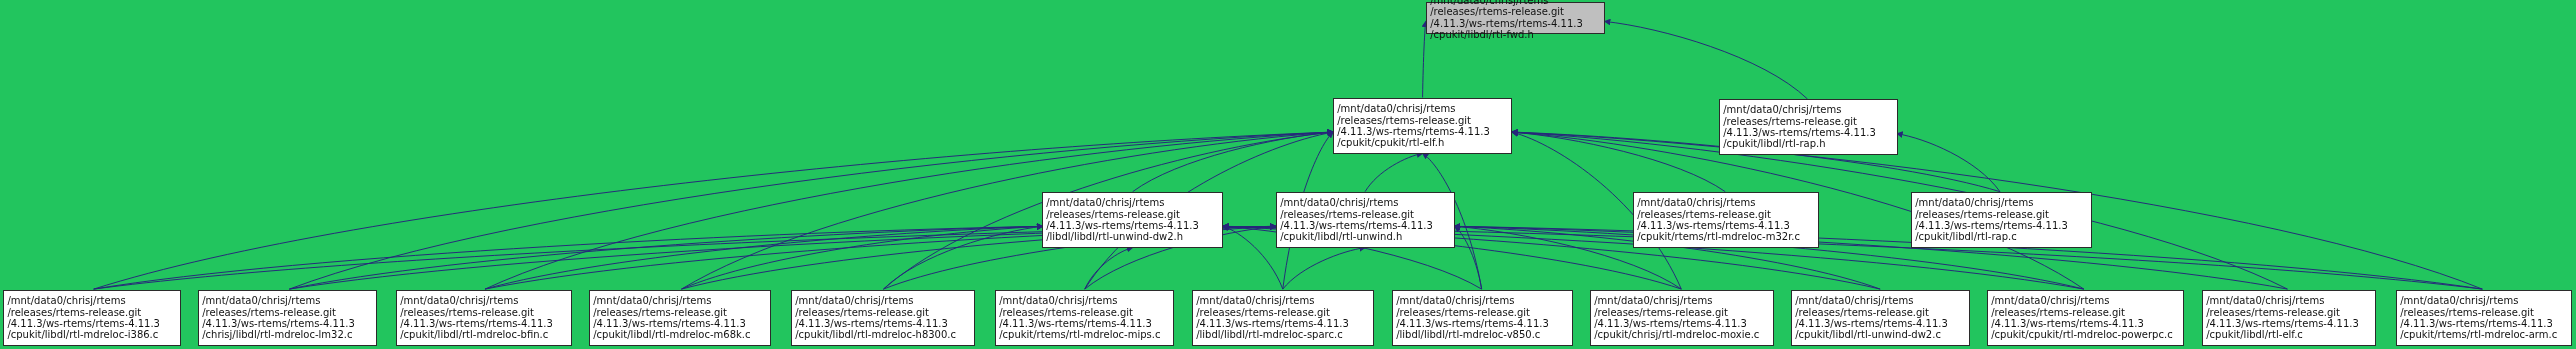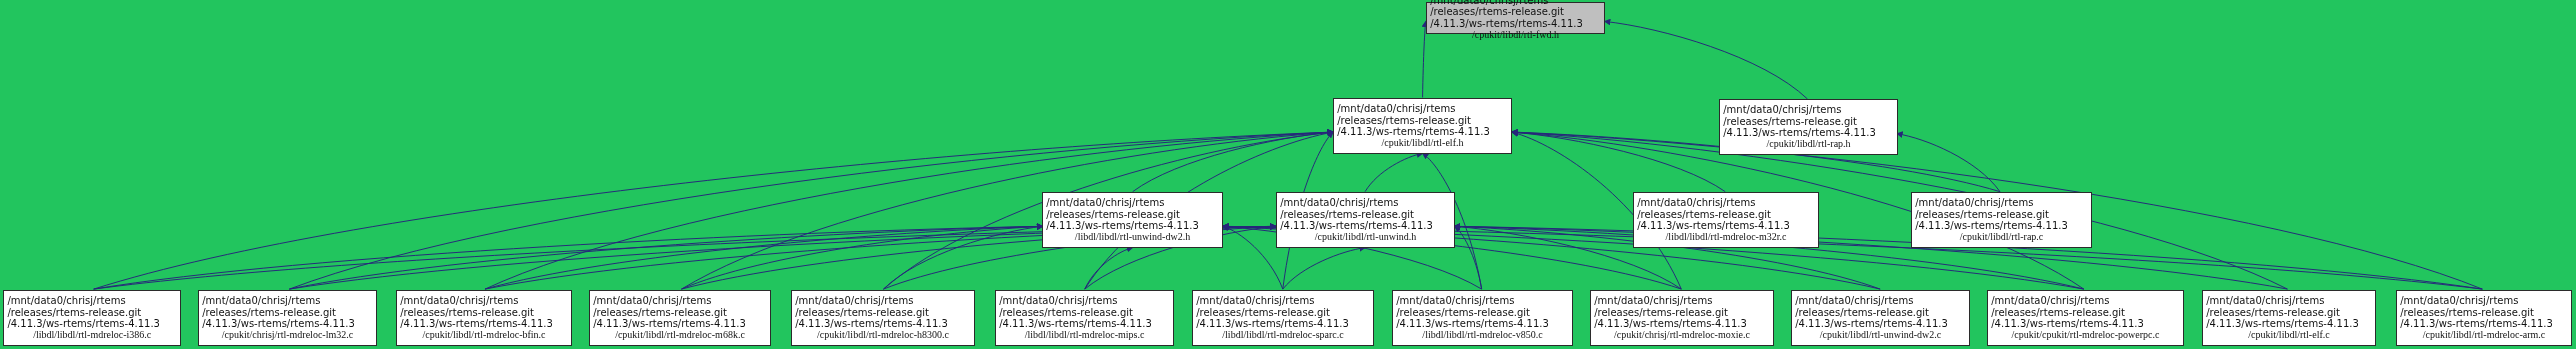--- a/index.html
+++ b/index.html
@@ -42,22 +42,21 @@
   .node.root {
     background: #bfbfbf;
     border-color: #2b2b2b;
   }
   .node .ln {
     display: block;
     width: 100%;
     text-align: left;
   }
   .node .ln.last {
-    text-align: center;
-    font-family: Liberation Serif, serif;
+    text-align: left;
   }
 </style>
 </head>
 <body>
 
 <div id="graph">
   <svg id="edges" viewBox="0 0 3221 437" width="2576" height="349">
       <defs>
         <marker id="ah" markerWidth="7" markerHeight="7" refX="6" refY="3.5" orient="auto" markerUnits="strokeWidth">
           <path d="M0,0 L7,3.5 L0,7 z" fill="#26267a"></path>
@@ -112,21 +111,21 @@
       <div class="node root" style="left: 1426px; top: 1.6px; width: 179px; height: 32px;">
         <span class="ln">/mnt/data0/chrisj/rtems</span>
         <span class="ln">/releases/rtems-release.git</span>
         <span class="ln">/4.11.3/ws-rtems/rtems-4.11.3</span>
         <span class="ln last">/cpukit/libdl/rtl-fwd.h</span>
       </div>
       <div class="node" style="left: 1333px; top: 98px; width: 179px; height: 56px;">
         <span class="ln">/mnt/data0/chrisj/rtems</span>
         <span class="ln">/releases/rtems-release.git</span>
         <span class="ln">/4.11.3/ws-rtems/rtems-4.11.3</span>
-        <span class="ln last">/cpukit/libdl/rtl-elf.h</span>
+        <span class="ln last">/cpukit/cpukit/rtl-elf.h</span>
       </div>
       <div class="node" style="left: 1719px; top: 99px; width: 179px; height: 56px;">
         <span class="ln">/mnt/data0/chrisj/rtems</span>
         <span class="ln">/releases/rtems-release.git</span>
         <span class="ln">/4.11.3/ws-rtems/rtems-4.11.3</span>
         <span class="ln last">/cpukit/libdl/rtl-rap.h</span>
       </div>
       <div class="node" style="left: 1042px; top: 192px; width: 181px; height: 56px;">
         <span class="ln">/mnt/data0/chrisj/rtems</span>
         <span class="ln">/releases/rtems-release.git</span>
@@ -136,39 +135,39 @@
       <div class="node" style="left: 1276px; top: 192px; width: 179px; height: 56px;">
         <span class="ln">/mnt/data0/chrisj/rtems</span>
         <span class="ln">/releases/rtems-release.git</span>
         <span class="ln">/4.11.3/ws-rtems/rtems-4.11.3</span>
         <span class="ln last">/cpukit/libdl/rtl-unwind.h</span>
       </div>
       <div class="node" style="left: 1633px; top: 192px; width: 186px; height: 56px;">
         <span class="ln">/mnt/data0/chrisj/rtems</span>
         <span class="ln">/releases/rtems-release.git</span>
         <span class="ln">/4.11.3/ws-rtems/rtems-4.11.3</span>
-        <span class="ln last">/libdl/libdl/rtl-mdreloc-m32r.c</span>
+        <span class="ln last">/cpukit/rtems/rtl-mdreloc-m32r.c</span>
       </div>
       <div class="node" style="left: 1911px; top: 192px; width: 181px; height: 56px;">
         <span class="ln">/mnt/data0/chrisj/rtems</span>
         <span class="ln">/releases/rtems-release.git</span>
         <span class="ln">/4.11.3/ws-rtems/rtems-4.11.3</span>
         <span class="ln last">/cpukit/libdl/rtl-rap.c</span>
       </div>
       <div class="node" style="left: 3.2px; top: 290px; width: 178px; height: 56px;">
         <span class="ln">/mnt/data0/chrisj/rtems</span>
         <span class="ln">/releases/rtems-release.git</span>
         <span class="ln">/4.11.3/ws-rtems/rtems-4.11.3</span>
-        <span class="ln last">/libdl/libdl/rtl-mdreloc-i386.c</span>
+        <span class="ln last">/cpukit/libdl/rtl-mdreloc-i386.c</span>
       </div>
       <div class="node" style="left: 198px; top: 290px; width: 179px; height: 56px;">
         <span class="ln">/mnt/data0/chrisj/rtems</span>
         <span class="ln">/releases/rtems-release.git</span>
         <span class="ln">/4.11.3/ws-rtems/rtems-4.11.3</span>
-        <span class="ln last">/cpukit/chrisj/rtl-mdreloc-lm32.c</span>
+        <span class="ln last">/chrisj/libdl/rtl-mdreloc-lm32.c</span>
       </div>
       <div class="node" style="left: 396px; top: 290px; width: 176px; height: 56px;">
         <span class="ln">/mnt/data0/chrisj/rtems</span>
         <span class="ln">/releases/rtems-release.git</span>
         <span class="ln">/4.11.3/ws-rtems/rtems-4.11.3</span>
         <span class="ln last">/cpukit/libdl/rtl-mdreloc-bfin.c</span>
       </div>
       <div class="node" style="left: 589px; top: 290px; width: 182px; height: 56px;">
         <span class="ln">/mnt/data0/chrisj/rtems</span>
         <span class="ln">/releases/rtems-release.git</span>
@@ -178,21 +177,21 @@
       <div class="node" style="left: 791px; top: 290px; width: 184px; height: 56px;">
         <span class="ln">/mnt/data0/chrisj/rtems</span>
         <span class="ln">/releases/rtems-release.git</span>
         <span class="ln">/4.11.3/ws-rtems/rtems-4.11.3</span>
         <span class="ln last">/cpukit/libdl/rtl-mdreloc-h8300.c</span>
       </div>
       <div class="node" style="left: 995px; top: 290px; width: 179px; height: 56px;">
         <span class="ln">/mnt/data0/chrisj/rtems</span>
         <span class="ln">/releases/rtems-release.git</span>
         <span class="ln">/4.11.3/ws-rtems/rtems-4.11.3</span>
-        <span class="ln last">/libdl/libdl/rtl-mdreloc-mips.c</span>
+        <span class="ln last">/cpukit/rtems/rtl-mdreloc-mips.c</span>
       </div>
       <div class="node" style="left: 1192px; top: 290px; width: 182px; height: 56px;">
         <span class="ln">/mnt/data0/chrisj/rtems</span>
         <span class="ln">/releases/rtems-release.git</span>
         <span class="ln">/4.11.3/ws-rtems/rtems-4.11.3</span>
         <span class="ln last">/libdl/libdl/rtl-mdreloc-sparc.c</span>
       </div>
       <div class="node" style="left: 1392px; top: 290px; width: 181px; height: 56px;">
         <span class="ln">/mnt/data0/chrisj/rtems</span>
         <span class="ln">/releases/rtems-release.git</span>
@@ -220,17 +219,17 @@
       <div class="node" style="left: 2202px; top: 290px; width: 174px; height: 56px;">
         <span class="ln">/mnt/data0/chrisj/rtems</span>
         <span class="ln">/releases/rtems-release.git</span>
         <span class="ln">/4.11.3/ws-rtems/rtems-4.11.3</span>
         <span class="ln last">/cpukit/libdl/rtl-elf.c</span>
       </div>
       <div class="node" style="left: 2396px; top: 290px; width: 176px; height: 56px;">
         <span class="ln">/mnt/data0/chrisj/rtems</span>
         <span class="ln">/releases/rtems-release.git</span>
         <span class="ln">/4.11.3/ws-rtems/rtems-4.11.3</span>
-        <span class="ln last">/cpukit/libdl/rtl-mdreloc-arm.c</span>
+        <span class="ln last">/cpukit/rtems/rtl-mdreloc-arm.c</span>
       </div>
     </div>
 </div>
 
 
 </body></html>

